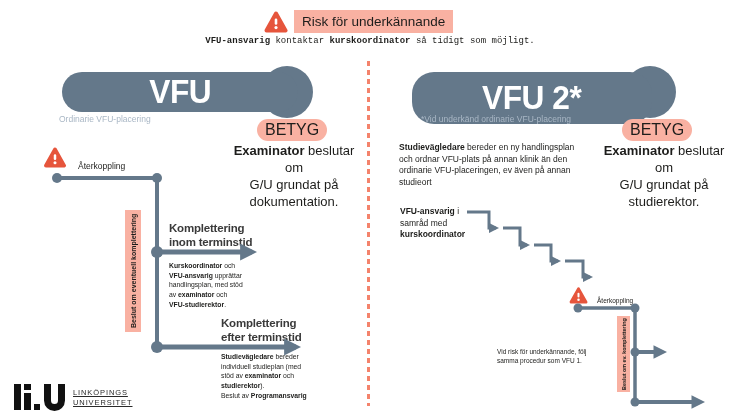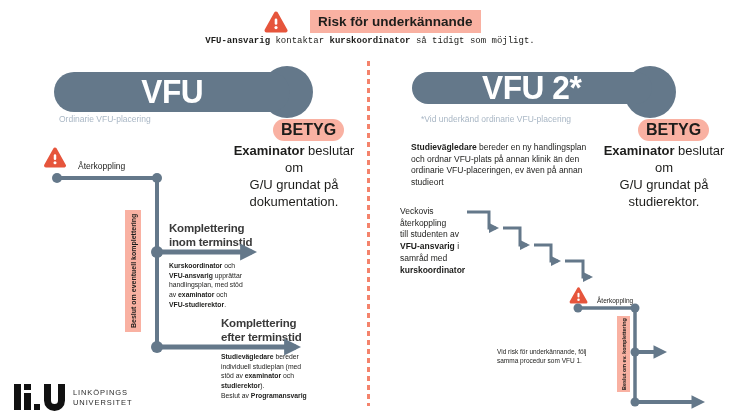--- a/index.html
+++ b/index.html
@@ -7,56 +7,56 @@
     --alert:#e6553c; --ink:#1d1d1b; --divider:#f4836c;
   }
   html,body{margin:0;padding:0;}
   body{
     width:740px;height:416px;position:relative;background:#ffffff;
     font-family:"Liberation Sans", sans-serif;color:var(--ink);
     overflow:hidden;
   }
   .abs{position:absolute;}
   .pre{white-space:pre-line;}
-  .chip{background:var(--salmon);font-weight:bold;display:inline-block;margin-left:16px;}
+  .chip{background:var(--salmon);font-weight:normal;display:inline-block;}
   .bar{background:var(--slate);border-radius:22px;display:flex;align-items:center;justify-content:center;}
   .bar-title{color:#ffffff;font-weight:bold;font-size:33px;letter-spacing:-0.5px;transform:scaleX(0.96);}
   .bar-circle{background:var(--slate);border-radius:50%;width:52px;height:52px;}
   .bar-sub{color:var(--slate_light);font-size:8.5px;}
   .betyg{font-size:16px;padding:2px 8px;border-radius:11px;}
   .betyg-txt{font-size:13px;line-height:1.3;text-align:center;}
   .heading{font-size:11.5px;line-height:1.18;color:#3a3a3a;letter-spacing:-0.2px;font-weight:bold;}
   .body-sm{font-size:6.8px;line-height:1.42;}
   .vchip{
     background:var(--salmon);color:var(--ink);font-weight:bold;
     writing-mode:vertical-rl;transform:rotate(180deg);
     display:flex;align-items:center;justify-content:center;text-align:center;
   }
   .label-sm{font-size:8.5px;}
   svg{display:block;}
   #flow-svg{pointer-events:none;}
-  .logo-text{font-size:7.5px;line-height:1.3;letter-spacing:0.9px;color:#2a2a2a;}
+  .logo-text{font-size:7.5px;line-height:1.3;letter-spacing:0.9px;color:#2a2a2a;text-decoration:underline;}
 </style>
 </head>
 <body>
 
 <div class="abs" style="left:264px;top:11px;width:24px;height:22px;">
   <svg width="24" height="22" viewBox="0 0 24 22">
     <path d="M12 2.5 L21.5 19.5 H2.5 Z" fill="var(--alert)" stroke="var(--alert)" stroke-width="4" stroke-linejoin="round"></path>
     <rect x="10.7" y="7.5" width="2.6" height="6.2" rx="1.3" fill="#fff"></rect>
     <circle cx="12" cy="16.6" r="1.6" fill="#fff"></circle>
   </svg>
 </div>
 <div class="abs chip" style="left:294px;top:10px;font-size:13.5px;line-height:23px;padding:0 8px;">Risk för underkännande</div>
 <div class="abs" style="left:0;top:36px;width:740px;text-align:center;font-size:9px;font-family:Liberation Mono, monospace;"><span style="font-weight: bold;">VFU-ansvarig</span><span> kontaktar </span><span style="font-weight: bold;">kurskoordinator</span><span> så tidigt som möjligt.</span></div>
 
 <div class="abs" style="left:367px;top:61px;width:3px;height:345px;background:repeating-linear-gradient(to bottom, var(--divider) 0 5px, transparent 5px 9px);"></div>
 
 <div class="abs bar-circle" style="left:261px;top:66px;"></div>
-<div class="abs bar" style="left:54px;top:72px;width:236px;height:40px;">
+<div class="abs bar" style="left:62px;top:72px;width:236px;height:40px;">
   <span class="bar-title">VFU</span>
 </div>
 <div class="abs bar-sub" style="left:59px;top:114px;text-align:center;">Ordinarie VFU-placering</div>
 
 <div class="abs chip betyg" style="left:257px;top:119px;">BETYG</div>
 <div class="abs betyg-txt pre" style="left:224px;top:143px;width:140px;"><span style="font-weight: bold;">Examinator</span><span> beslutar om
 G/U grundat på dokumentation.</span></div>
 
 <div class="abs" style="left:43px;top:147px;width:24px;height:21px;">
   <svg width="24" height="21" viewBox="0 0 24 22">
@@ -79,38 +79,35 @@
 
 <div class="abs heading pre" style="left:221px;top:317px;width:125px;">Komplettering
 efter terminstid</div>
 <div class="abs body-sm pre" style="left:221px;top:352px;width:135px;"><span style="font-weight: bold;">Studievägledare</span><span> bereder
 individuell studieplan (med
 stöd av </span><span style="font-weight: bold;">examinator</span><span> och
 </span><span style="font-weight: bold;">studierektor</span><span>).
 Beslut av </span><span style="font-weight: bold;">Programansvarig</span></div>
 
 <div class="abs bar-circle" style="left:624px;top:66px;"></div>
-<div class="abs bar" style="left:412px;top:72px;width:240px;height:32px;">
+<div class="abs bar" style="left:412px;top:72px;width:240px;height:52px;">
   <span class="bar-title">VFU 2*</span>
 </div>
 <div class="abs bar-sub" style="left:421px;top:114px;">*Vid underkänd ordinarie VFU-placering</div>
 
 <div class="abs chip betyg" style="left:622px;top:119px;">BETYG</div>
 <div class="abs betyg-txt pre" style="left:594px;top:143px;width:140px;"><span style="font-weight: bold;">Examinator</span><span> beslutar om
 G/U grundat på studierektor.</span></div>
 
-<div class="abs pre" style="left:399px;top:142px;width:205px;font-size:8.5px;line-height:1.38;margin-left:12px;"><span style="font-weight: bold;">Studievägledare</span><span> bereder en ny handlingsplan
+<div class="abs pre" style="left:399px;top:142px;width:205px;font-size:8.5px;line-height:1.38;"><span style="font-weight: bold;">Studievägledare</span><span> bereder en ny handlingsplan
 och ordnar VFU-plats på annan klinik än den
 ordinarie VFU-placeringen, ev även på annan
 studieort</span></div>
 
-<div class="abs pre" style="left:400px;top:206px;width:95px;font-size:8.5px;line-height:1.38;"><span>Veckovis
-återkoppling
-till studenten av
-</span><span style="font-weight: bold;">VFU-ansvarig</span><span> i
+<div class="abs pre" style="left:400px;top:206px;width:95px;font-size:8.5px;line-height:1.38;"><span style="font-weight: bold;">VFU-ansvarig</span><span> i
 samråd med
 </span><span style="font-weight: bold;">kurskoordinator</span></div>
 
 <div class="abs" style="left:569px;top:287px;width:19px;height:17px;">
   <svg width="19" height="17" viewBox="0 0 24 22">
     <path d="M12 2.5 L21.5 19.5 H2.5 Z" fill="var(--alert)" stroke="var(--alert)" stroke-width="4" stroke-linejoin="round"></path>
     <rect x="10.7" y="7.5" width="2.6" height="6.2" rx="1.3" fill="#fff"></rect>
     <circle cx="12" cy="16.6" r="1.6" fill="#fff"></circle>
   </svg>
 </div>

